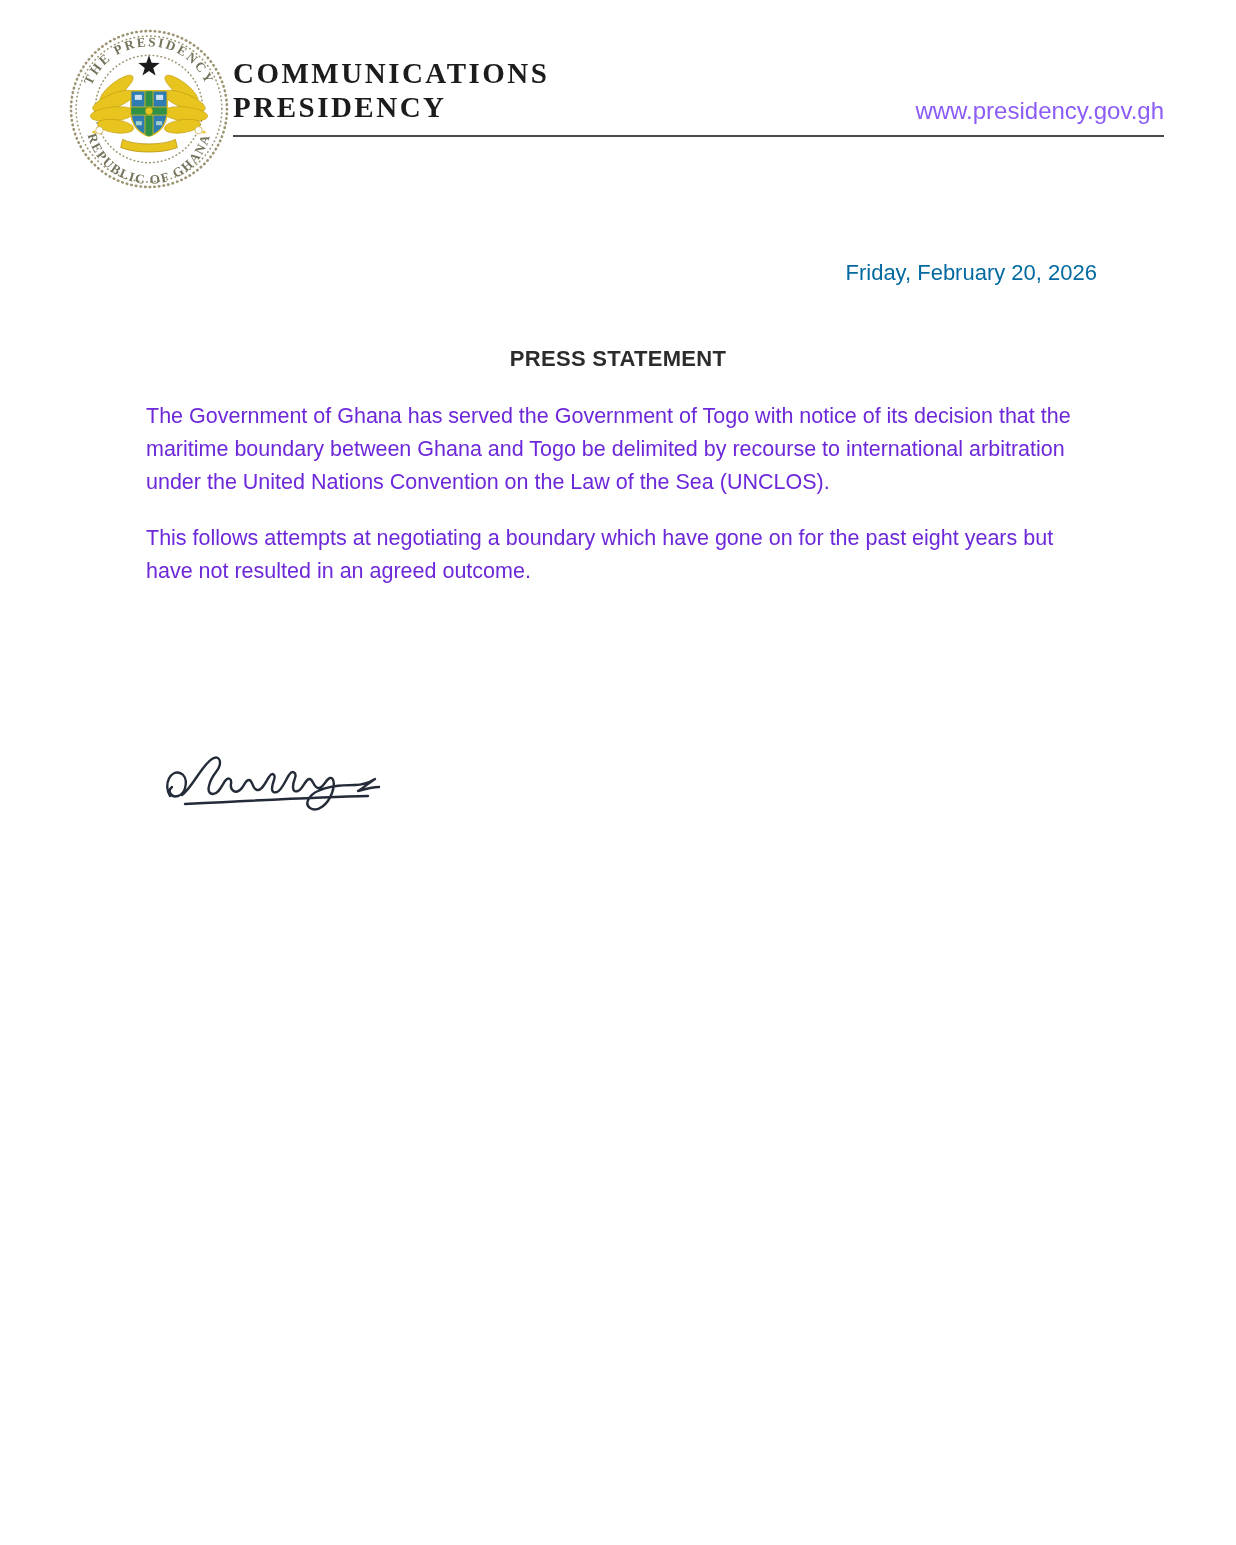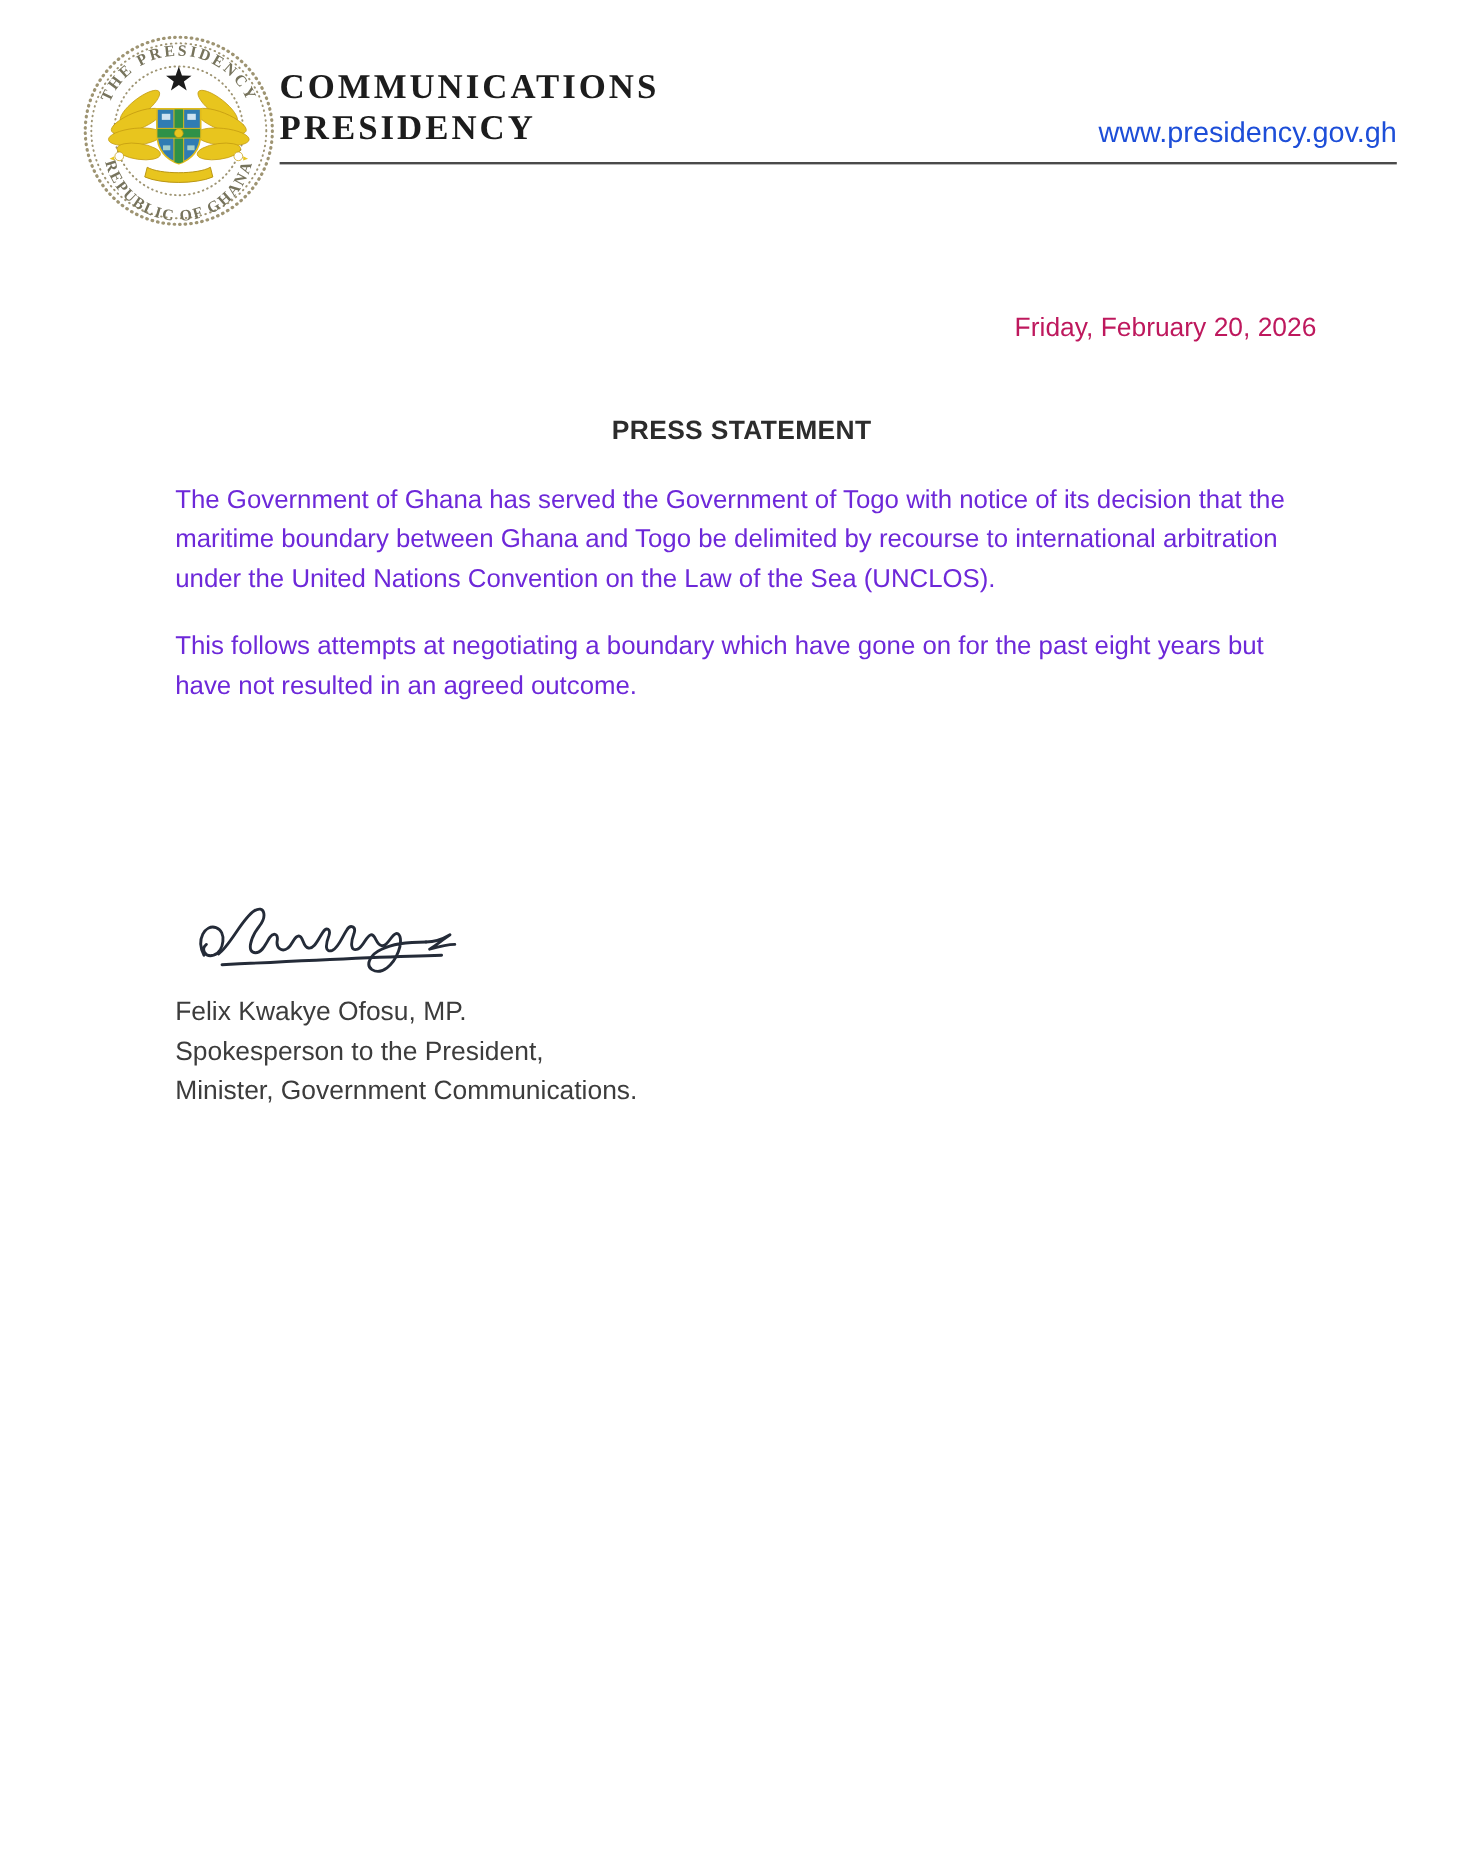--- a/index.html
+++ b/index.html
@@ -31,38 +31,38 @@
     font-size: 29px;
     line-height: 34px;
     letter-spacing: 2.5px;
     color: #1c1c1c;
   }
   .website {
     position: absolute;
     top: 97px;
     right: 72px;
     font-size: 24px;
-    color: #1d4ed8;
+    color: #8b5cf6;
   }
   .header-rule {
     position: absolute;
     left: 233px;
     right: 72px;
     top: 135px;
     height: 2px;
     background: #4a4a4a;
   }
 
   
   .date-line {
     position: absolute;
     top: 260px;
     right: 139px;
     font-size: 22px;
-    color: #be185d;
+    color: #0369a1;
   }
   .doc-title {
     position: absolute;
     top: 346px;
     left: 0;
     width: 100%;
     text-align: center;
     font-size: 22px;
     font-weight: 700;
     color: #2c2c2c;
@@ -201,19 +201,14 @@
                C 170,54 160,63 152,58
                C 146,54 151,45 160,41
                C 170,36 187,35 197,35"></path>
 
       <path d="M 197,35 C 205,35 212,32 217,29 C 211,33 205,38 200,41 C 207,39 214,37 221,37"></path>
 
       <path d="M 27,54 C 85,51 165,47 210,46"></path>
     </g>
   </svg>
 
-  <div class="sign-block">
-    <div>Felix Kwakye Ofosu, MP.</div>
-    <div>Spokesperson to the President,</div>
-    <div>Minister, Government Communications.</div>
-  </div>
 
 </div>
 
 </body></html>

